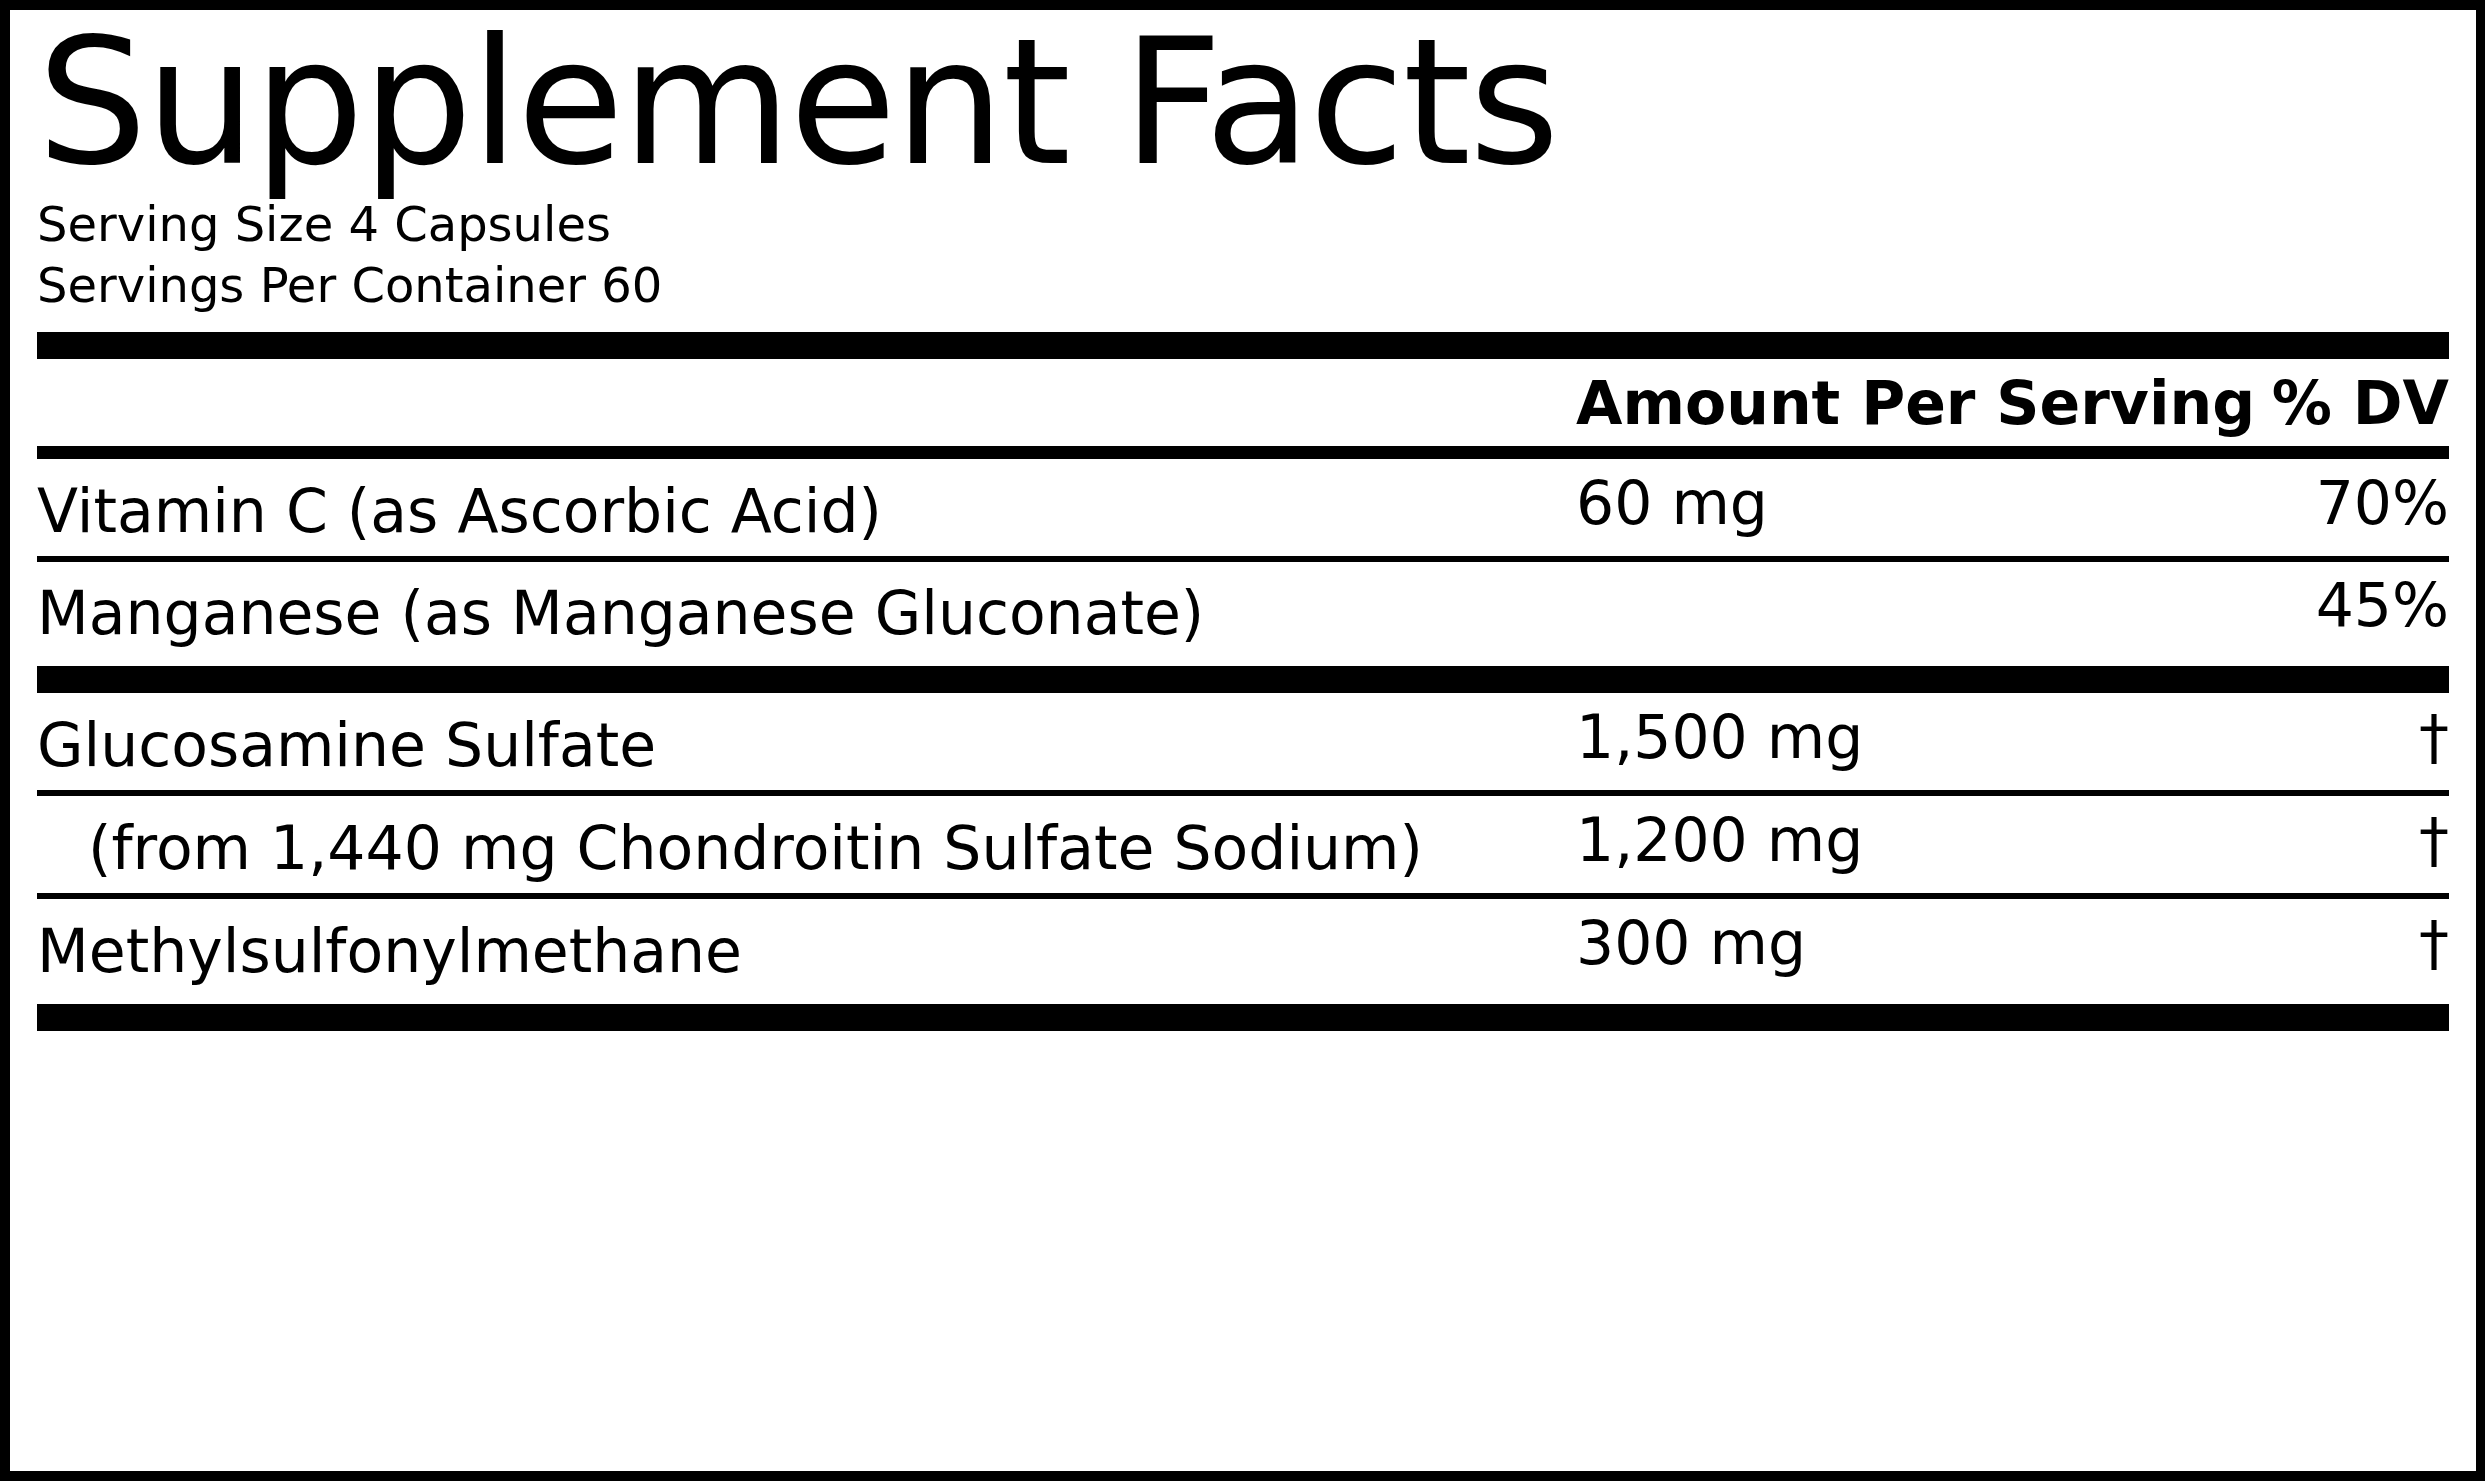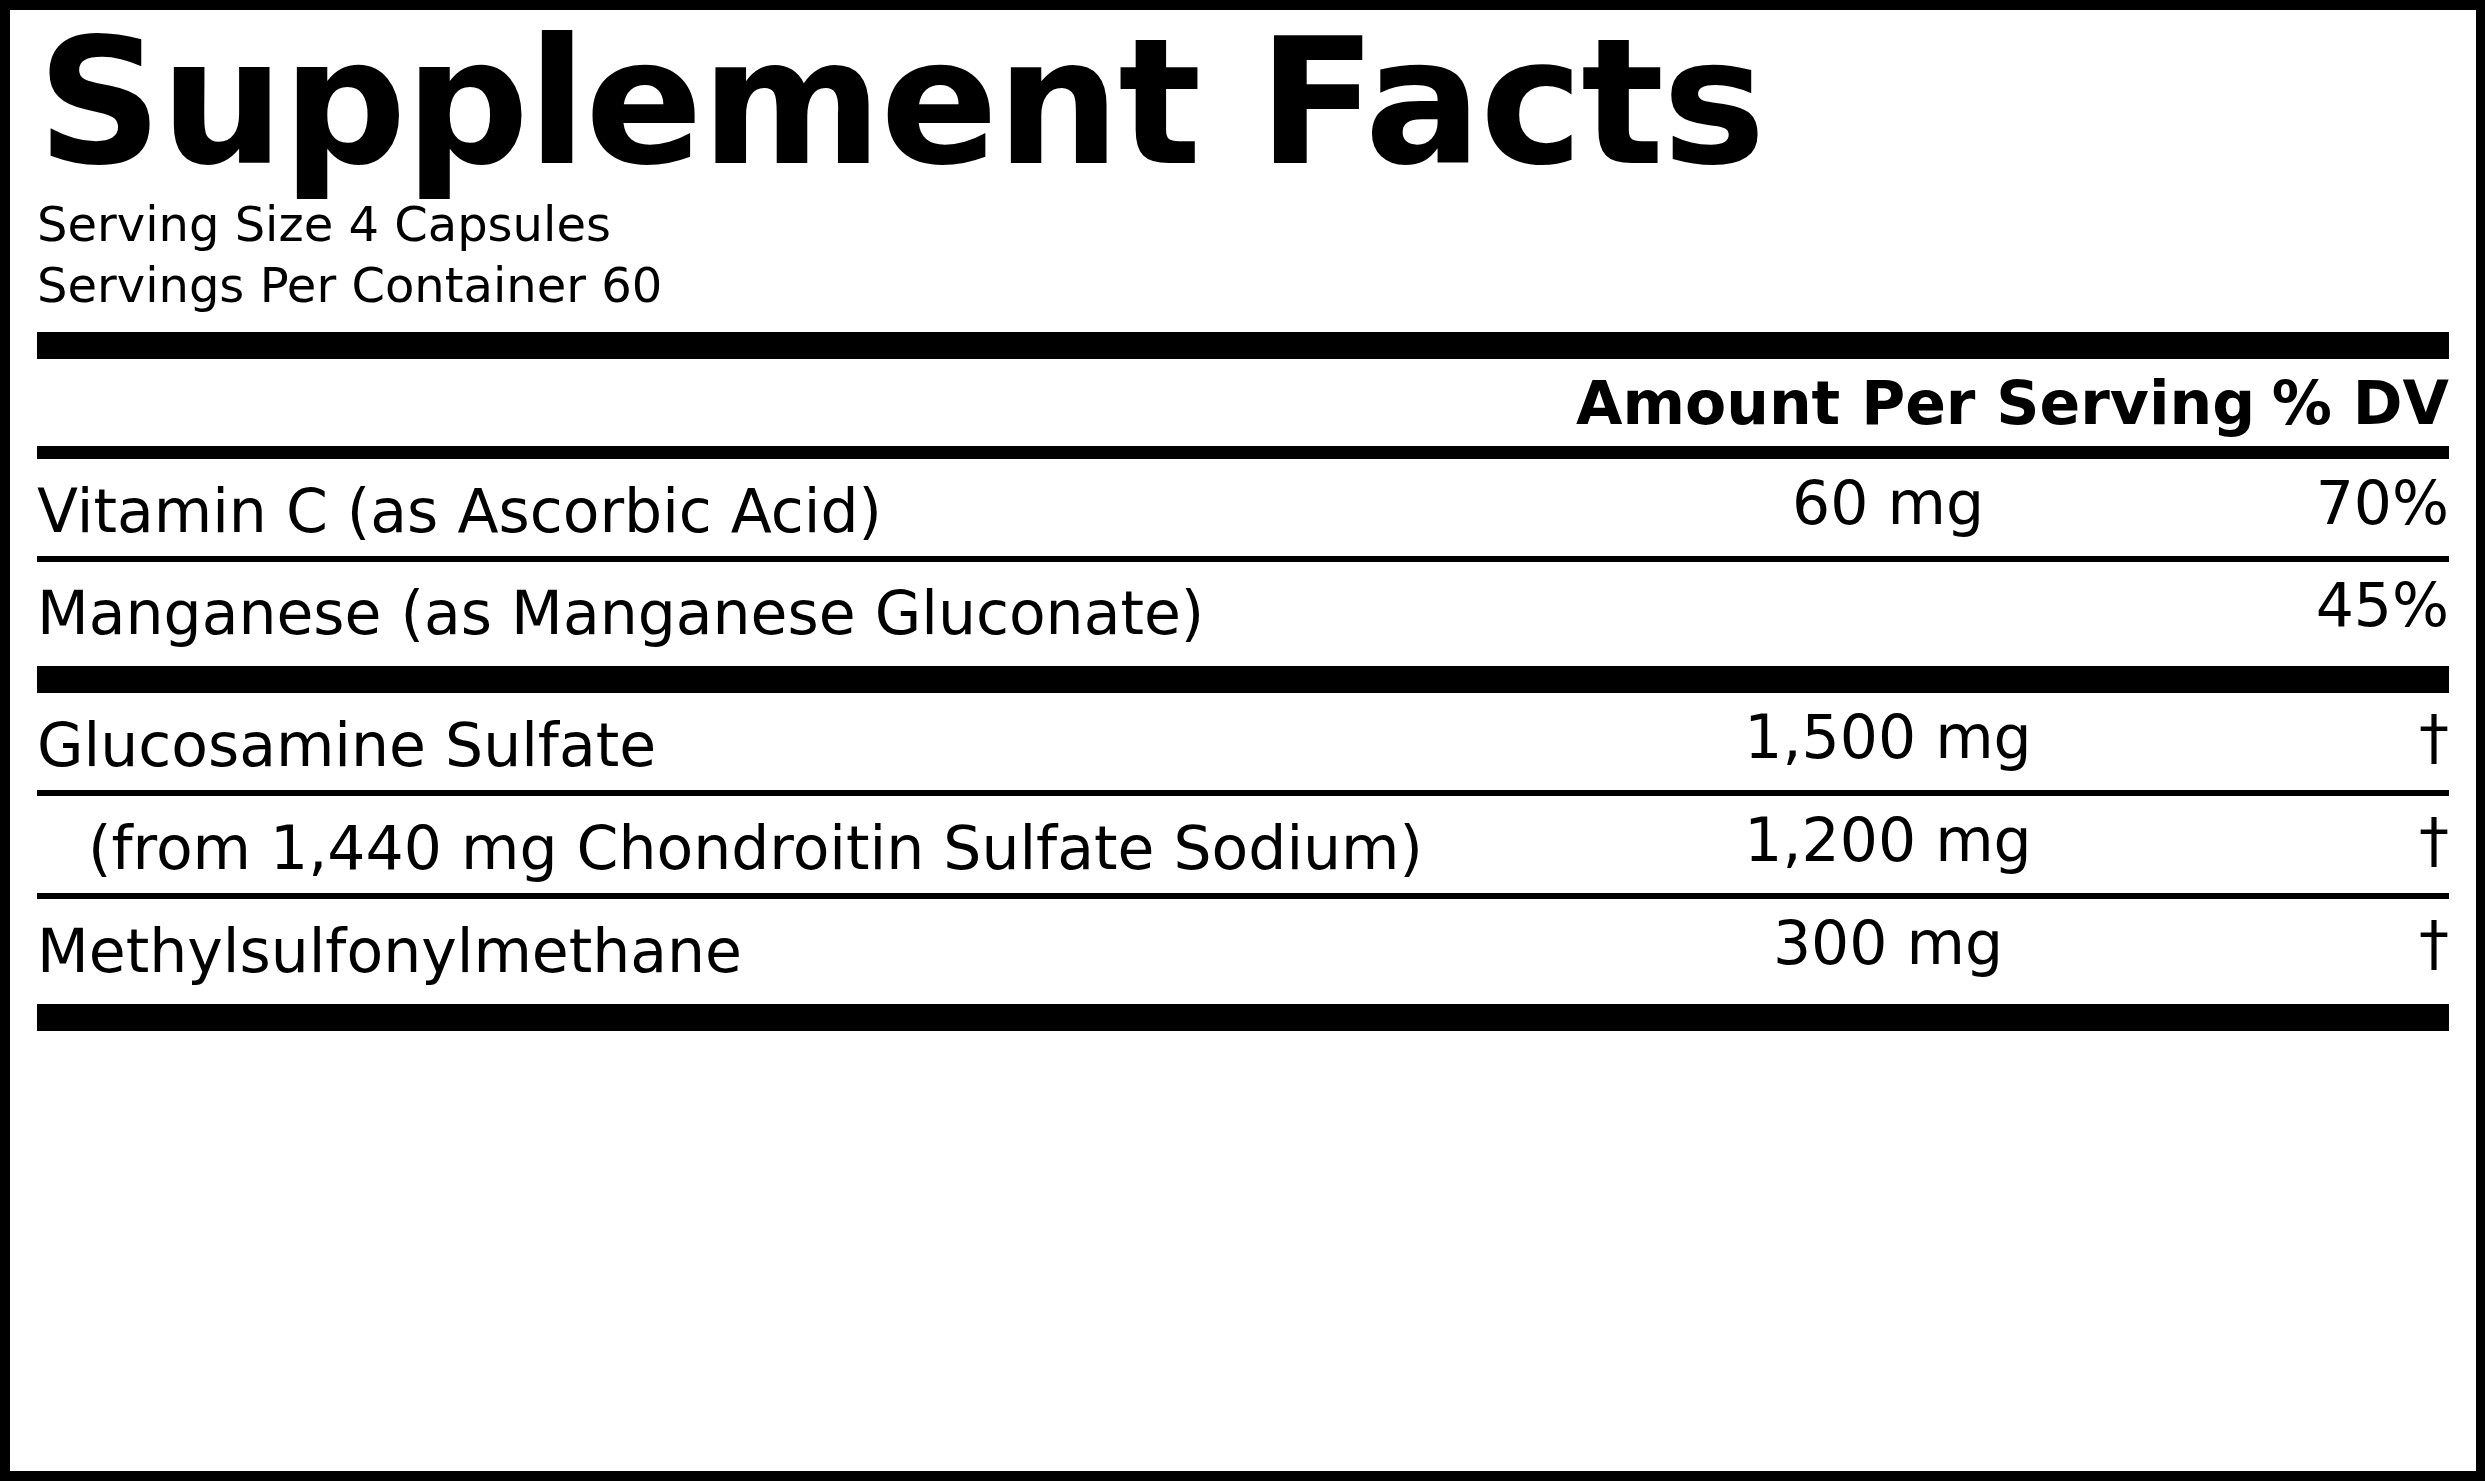--- a/index.html
+++ b/index.html
@@ -19,21 +19,21 @@
     box-sizing: border-box;
     width: 2486px;
     height: 1481px;
     border: 10.7px solid #000000;
     padding: 0 27px;
     display: flex;
     flex-direction: column;
   }
 
   .title {
-    font-weight: bold;
+    font-weight: normal;
     font-size: 174px;
     line-height: 1.0;
     letter-spacing: -2px;
     margin-top: 5.9px;
     margin-bottom: 3.9px;
     white-space: nowrap;
   }
 
   .serving-line {
     font-size: 48px;
@@ -86,21 +86,21 @@
     flex: 1 1 auto;
     padding-right: 9.8px;
     margin-top: 8px;
   }
   .nutrient-row .col-name .sub {
     display: block;
     padding-left: 51px;
   }
   .nutrient-row .col-amt {
     width: 624px;
-    text-align: center;
+    text-align: left;
     white-space: nowrap;
   }
   .nutrient-row .col-dv {
     width: 249px;
     text-align: right;
     white-space: nowrap;
   }
 
   .footnote {
     font-size: 60px;

